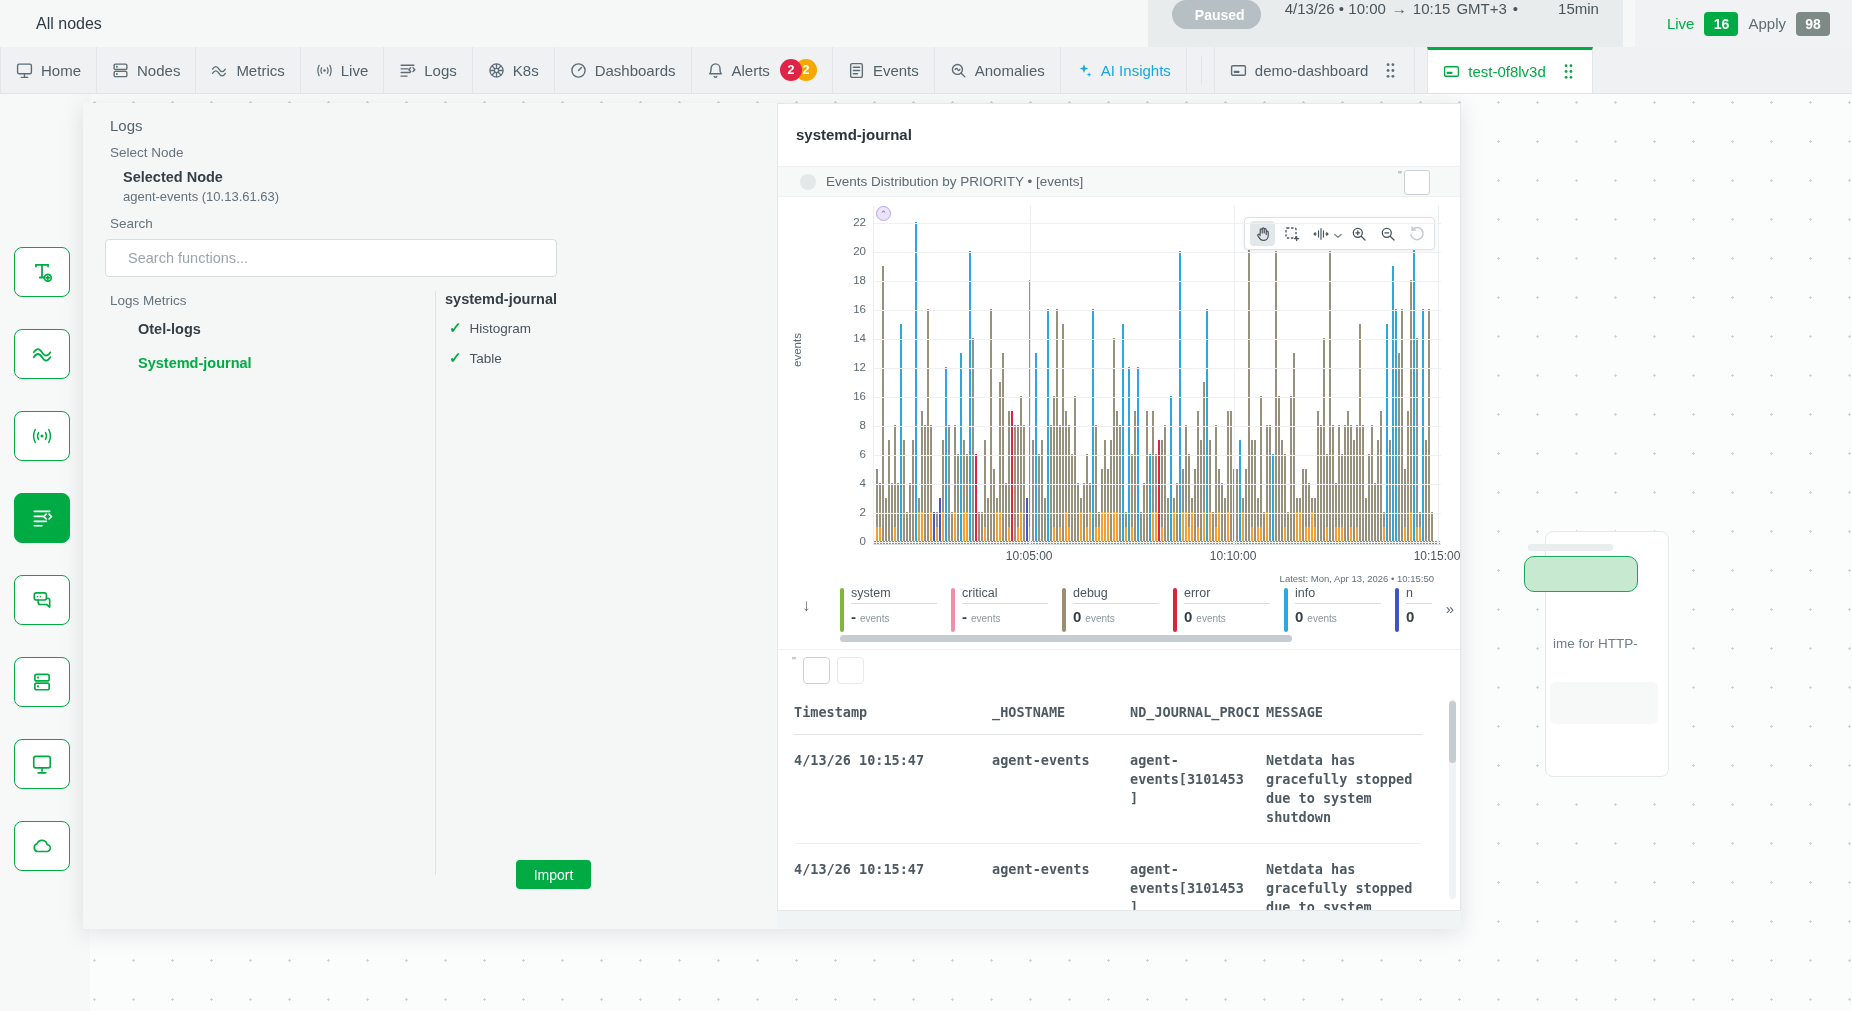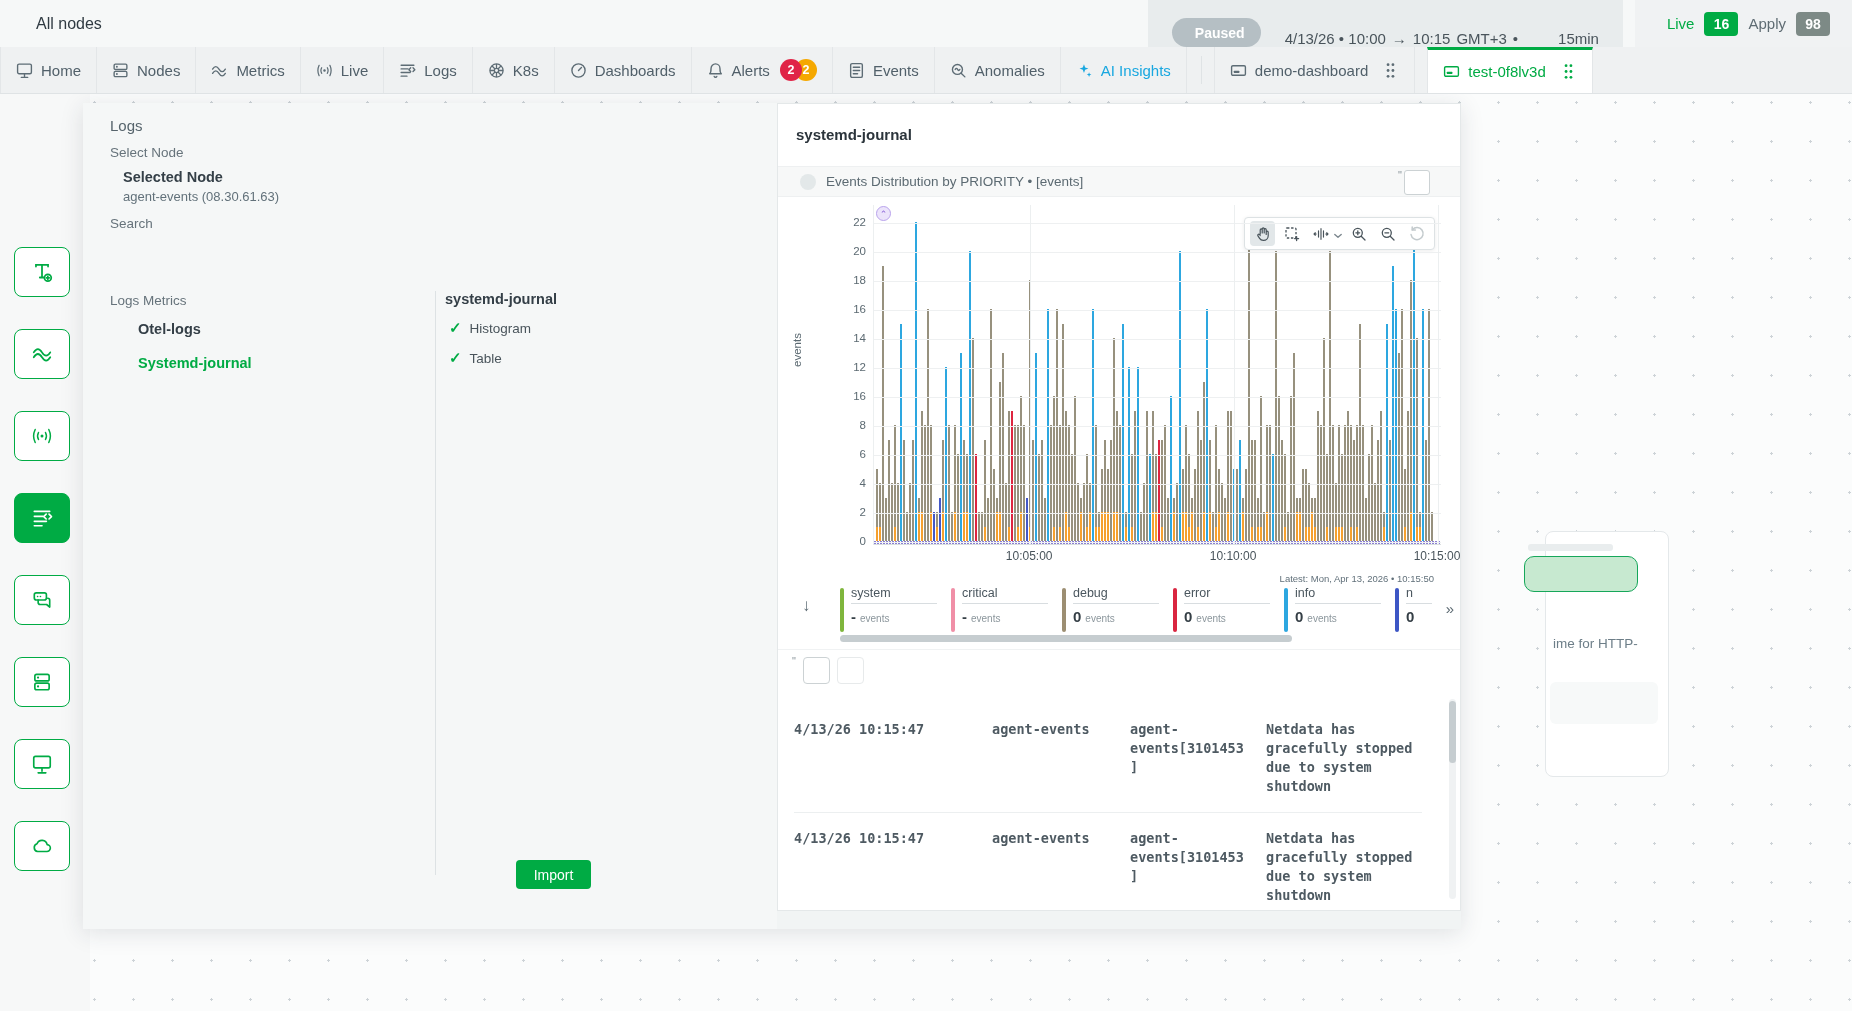--- a/index.html
+++ b/index.html
@@ -9,21 +9,21 @@
   .icon svg { display:block; }
 
   
   .topbar { position:absolute; left:0; top:0; width:100%; height:47px; background:#f6f8f8;
             display:flex; align-items:center; justify-content:space-between; z-index:30; }
   .tb-left { display:flex; align-items:center; gap:10px; padding-left:26px; }
   .tb-title { font-size:16px; color:#2f3a42; }
   .c-dark { color:#3b464e; }
   .tb-gear { margin-left:16px; color:#3b464e; cursor:pointer; }
   .tb-right { display:flex; align-items:stretch; height:47px; }
-  .time-panel { background:#e8eced; display:flex; align-items:flex-end; gap:12px; padding:0 24px; }
+  .time-panel { background:#e8eced; display:flex; align-items:flex-start; gap:12px; padding:0 24px; }
   .paused-pill { display:flex; align-items:center; gap:7px; background:#b5bfc4; color:#fff;
                  border:none; border-radius:15px; height:29px; padding:0 16px; font-weight:bold;
                  font-size:14px; font-family:inherit; cursor:pointer; }
   .time-text { font-size:15px; color:#49545b; display:flex; gap:6px; align-items:center; }
   .time-text .tz { color:#49545b; }
   .time-text .dot { color:#49545b; }
   .duration { font-size:15px; color:#49545b; margin-left:28px; }
   .nodes-status { background:#f0f2f3; display:flex; align-items:center; gap:10px; padding:0 22px; margin-left:12px; }
   .nodes-status .srv { color:#7e8a90; }
   .live-label { color:#00ab44; font-size:15px; }
@@ -444,22 +444,26 @@
       </button>
     </aside>
 
   <section class="overlay">
 
     <div class="logs-panel">
       <div class="lp-title">Logs</div>
       <div class="lp-label lp-selnode">Select Node</div>
       <div class="lp-node-name">Selected Node</div>
       <span class="icon i12 lp-node-chev"></span>
-      <div class="lp-node-sub">agent-events (08.30.61.63)</div>
+      <div class="lp-node-sub">agent-events (10.13.61.63)</div>
       <div class="lp-label lp-search-label">Search</div>
+      <div class="lp-search">
+        <span class="icon"></span>
+        <input type="text" placeholder="Search functions..." style="">
+      </div>
       <div class="lp-label lp-viewer-label">Logs Metrics</div>
       <div class="lp-divider"></div>
       <div class="lp-item" style="top:218px" id="viewer-item-0">Otel-logs</div>
       <div class="lp-item active" style="top:252px" id="viewer-item-1">Systemd-journal</div>
       <div class="lp-src-title">systemd-journal</div>
       <div class="lp-check" style="top:216px" id="src-opt-0">
           <span class="tick">✓</span>
           <span>Histogram</span>
         </div>
       <div class="lp-check" style="top:246px" id="src-opt-1">
@@ -1234,20 +1238,26 @@
         <span class="tc-quote">"</span>
         <button class="tc-btn">
             <span class="icon"></span>
           </button>
         <button class="tc-btn noborder">
             <span class="icon"></span>
           </button>
       </div>
 
       <div class="jtable" id="jtable">
+          <div class="jrow jhead">
+            <div>Timestamp</div>
+            <div>_HOSTNAME</div>
+            <div>ND_JOURNAL_PROCI</div>
+            <div>MESSAGE</div>
+          </div>
           <div class="jrow body">
             <div class="jcell">4/13/26 10:15:47</div>
             <div class="jcell">agent-events</div>
             <div class="jcell">agent-events[3101453]</div>
             <div class="jcell">Netdata has gracefully stopped due to system shutdown</div>
           </div>
           <div class="jrow body">
             <div class="jcell">4/13/26 10:15:47</div>
             <div class="jcell">agent-events</div>
             <div class="jcell">agent-events[3101453]</div>

